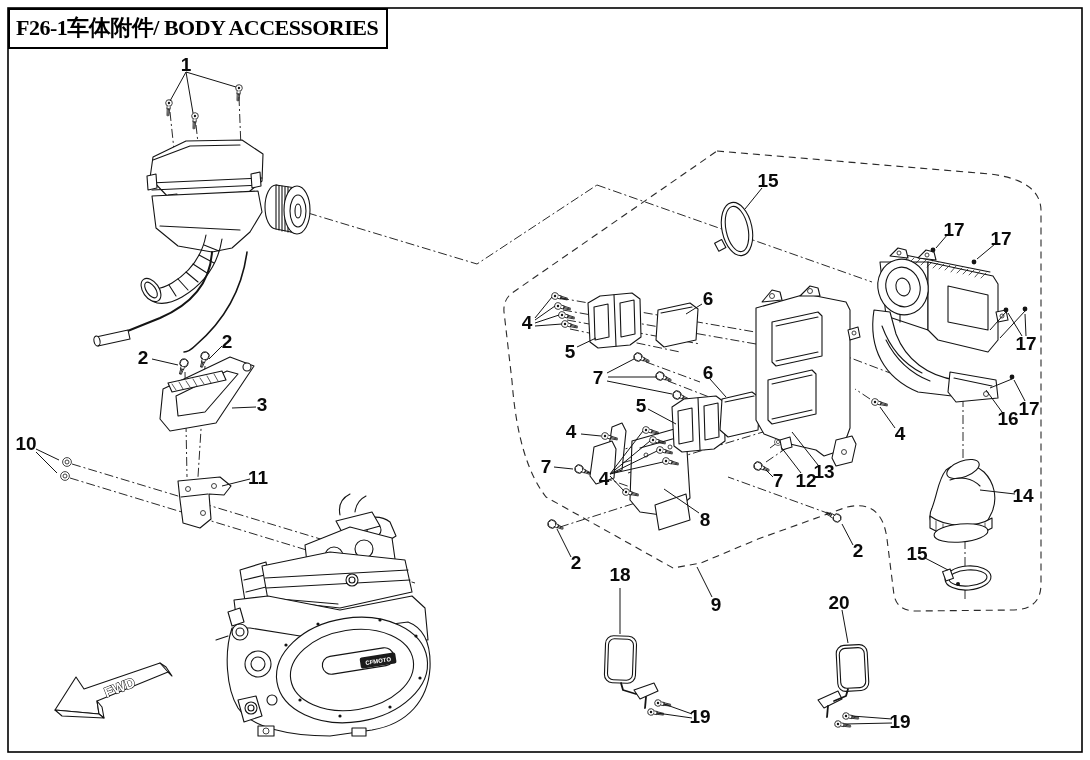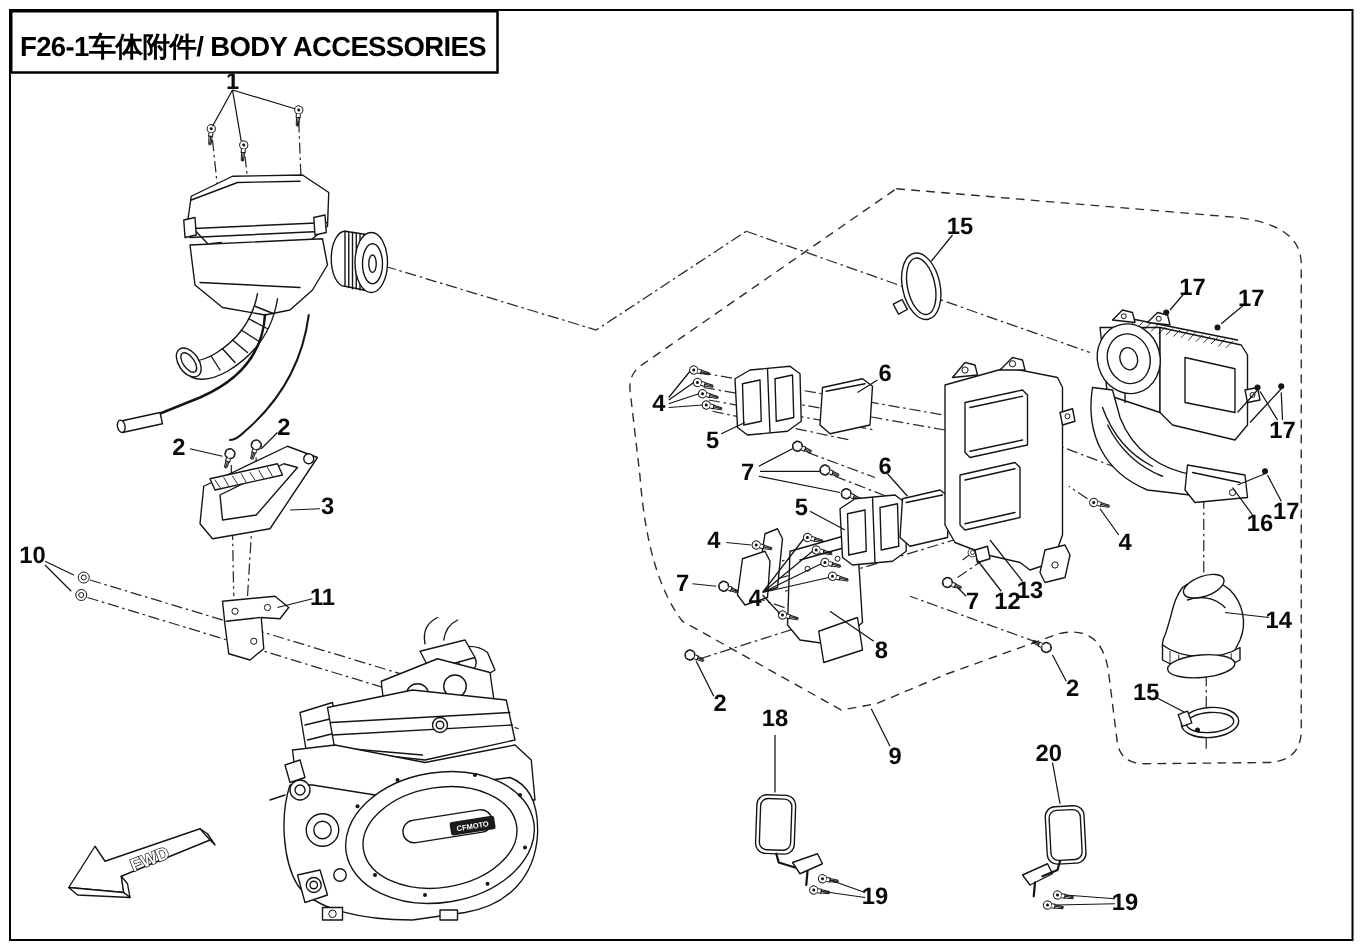--- a/index.html
+++ b/index.html
@@ -3,23 +3,23 @@
 <meta charset="utf-8">
 <style>
   html,body { margin:0; padding:0; background:#ffffff; }
   .canvas {
     position:relative; width:1090px; height:760px; background:#fff;
     font-family:"Liberation Sans", sans-serif; overflow:hidden;
   }
   .frame-title {
     position:absolute; left:8px; top:8px; z-index:5;
     border:2px solid #000; background:#fff;
-    padding:13px 8px 4px 6px;
+    padding:3px 8px 4px 6px;
     font-size:22px; font-weight:bold; color:#000;
-    letter-spacing:-0.5px; white-space:nowrap;
+    letter-spacing:-0.5px; white-space:nowrap;font-family:Liberation Serif, serif;
   }
   svg { position:absolute; left:0; top:0; }
   .ln  { fill:none; stroke:#141414; stroke-width:1.1; stroke-linecap:round; stroke-linejoin:round; }
   .fw  { fill:#ffffff; stroke:#141414; stroke-width:1.1; stroke-linejoin:round; }
   .fwt { fill:#ffffff; stroke:#141414; stroke-width:0.8; stroke-linejoin:round; }
   .cl  { fill:none; stroke:#2a2a2a; stroke-width:1; stroke-dasharray:9 3 2 3; }
   .bd  { fill:none; stroke:#2a2a2a; stroke-width:1.1; stroke-dasharray:7 5; }
   .ld  { fill:none; stroke:#141414; stroke-width:1; }
   .dot { fill:#141414; stroke:none; }
   .callout { font:bold 19px "Liberation Sans", sans-serif; fill:#0a0a0a; text-anchor:middle; }

